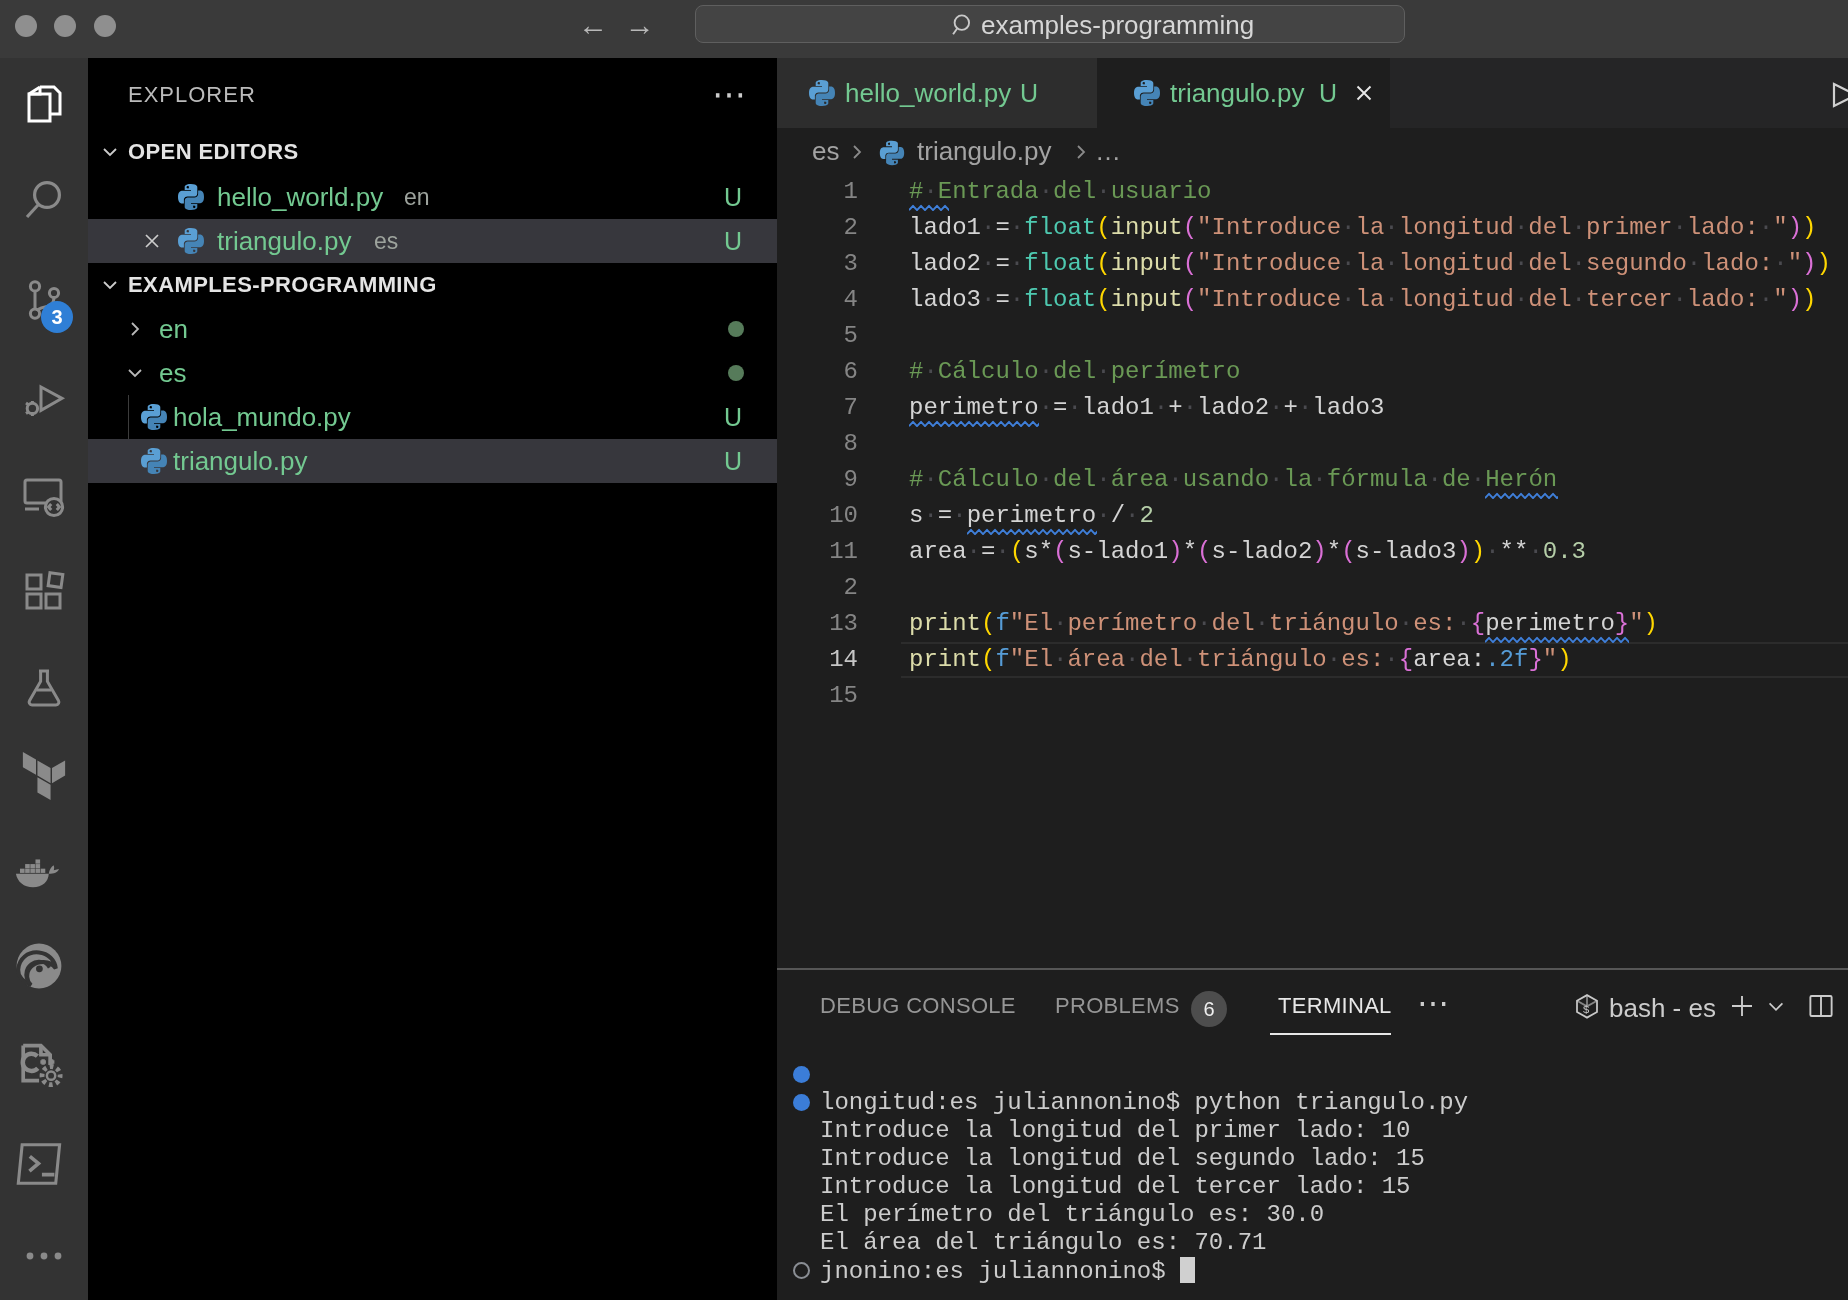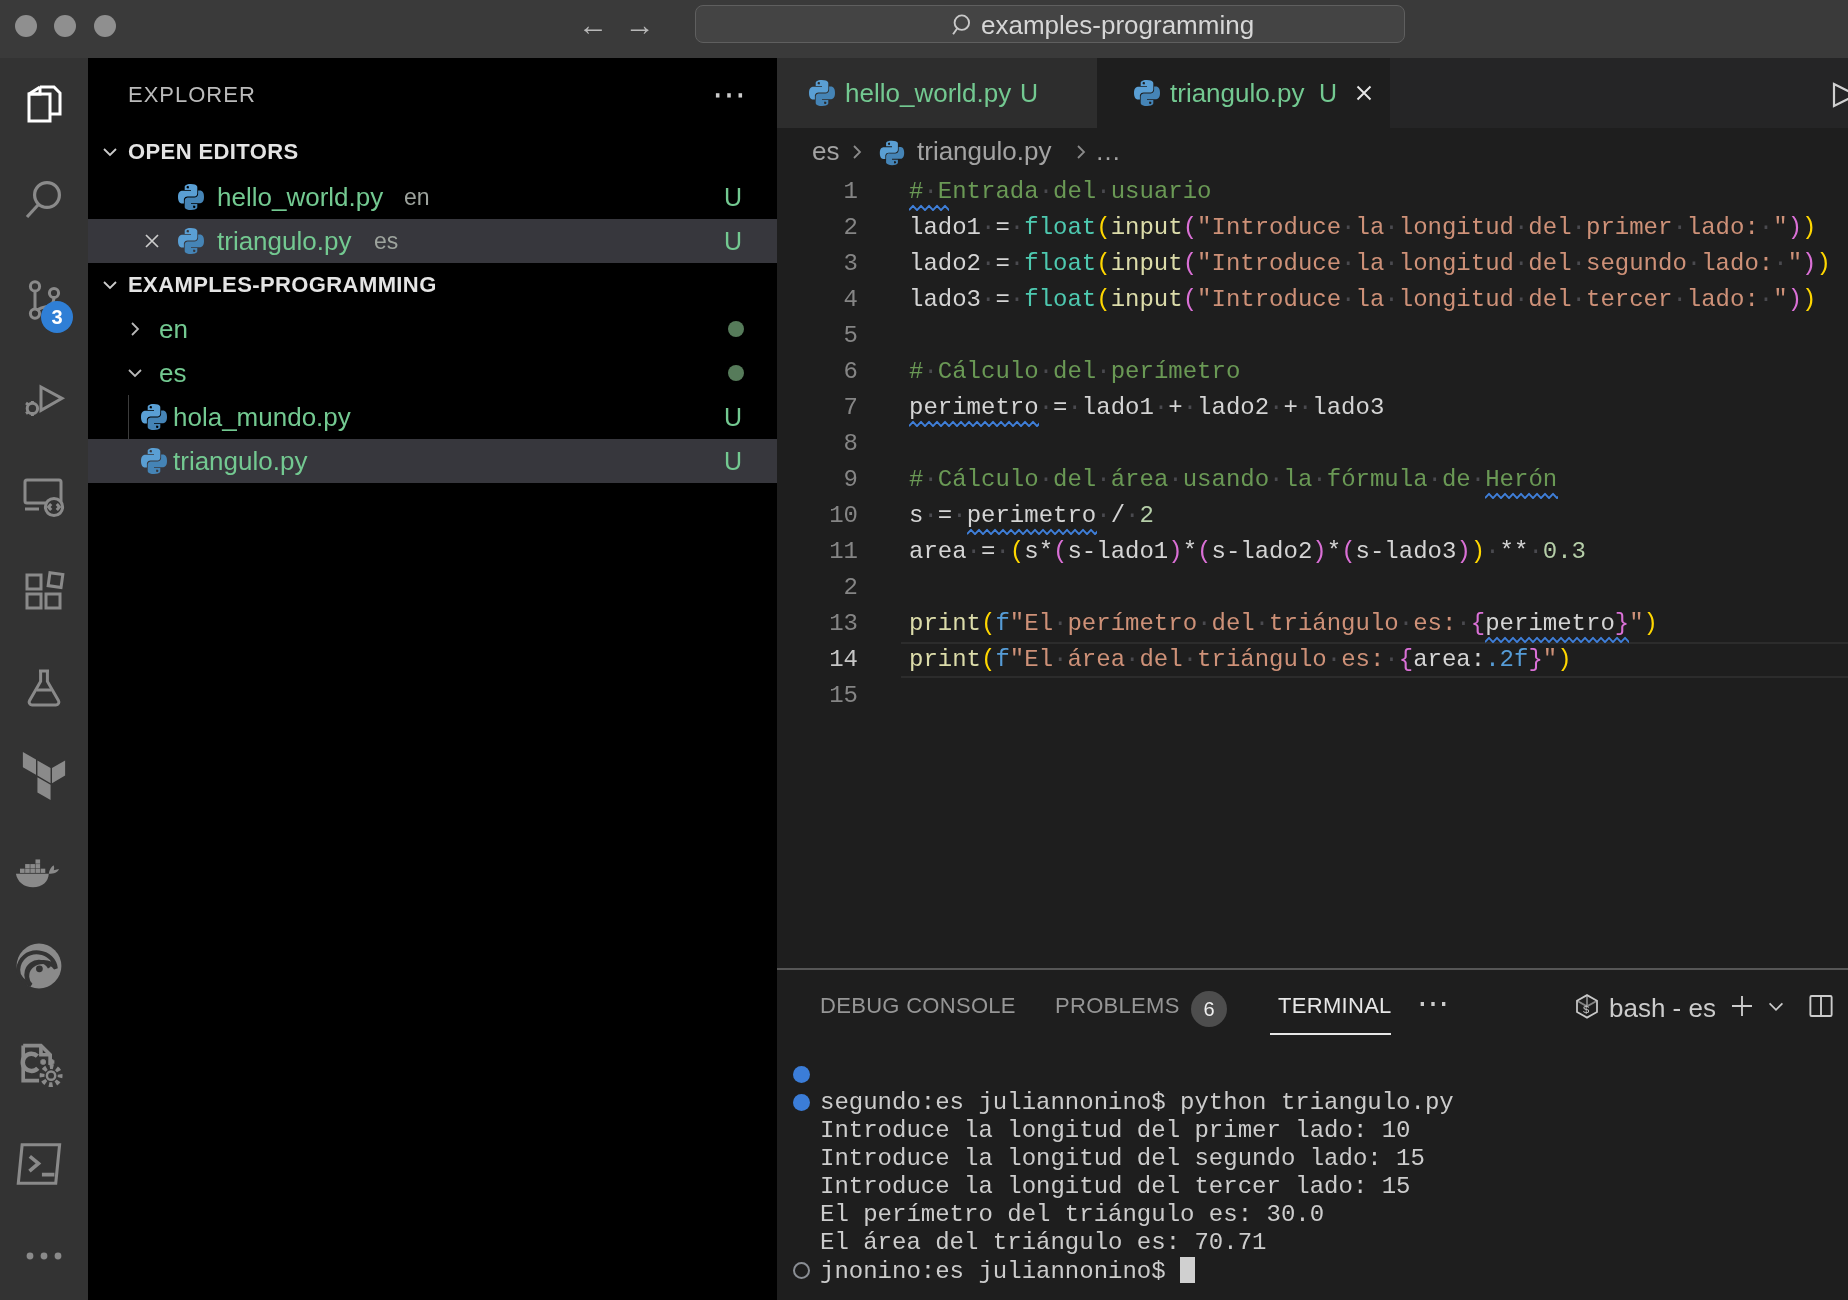--- a/index.html
+++ b/index.html
@@ -346,21 +346,21 @@
       <path d="M5 8l7 7l7-7"></path>
     </svg>
 <svg style="position:absolute;left:1029px;top:21px" width="30" height="30" viewBox="0 0 24 24" fill="none" stroke="#cccccc" stroke-width="1.5">
       <rect x="3.5" y="4" width="17" height="16" rx="1"></rect>
       <path d="M12 4v16"></path>
     </svg>
 <div id="termarea">
 <div class="tdot" style="top:6px"></div>
 <div class="tdot" style="top:34px"></div>
 <div style="position:absolute;left:16px;top:202px;width:17px;height:17px;border-radius:50%;border:2px solid #8a8e94;box-sizing:border-box;"></div>
-<div class="trow" style="top:29px">segundo:es juliannonino$ python triangulo.py</div>
+<div class="trow" style="top:29px">longitud:es juliannonino$ python triangulo.py</div>
 <div class="trow" style="top:57px">Introduce la longitud del primer lado: 10</div>
 <div class="trow" style="top:85px">Introduce la longitud del segundo lado: 15</div>
 <div class="trow" style="top:113px">Introduce la longitud del tercer lado: 15</div>
 <div class="trow" style="top:141px">El perímetro del triángulo es: 30.0</div>
 <div class="trow" style="top:169px">El área del triángulo es: 70.71</div>
 <div class="trow" style="top:197px">jnonino:es juliannonino$ <span style="display:inline-block;width:15px;height:26px;background:#d0d0d0;vertical-align:-5px;"></span></div>
 </div>
 </div>
 
 </body></html>

